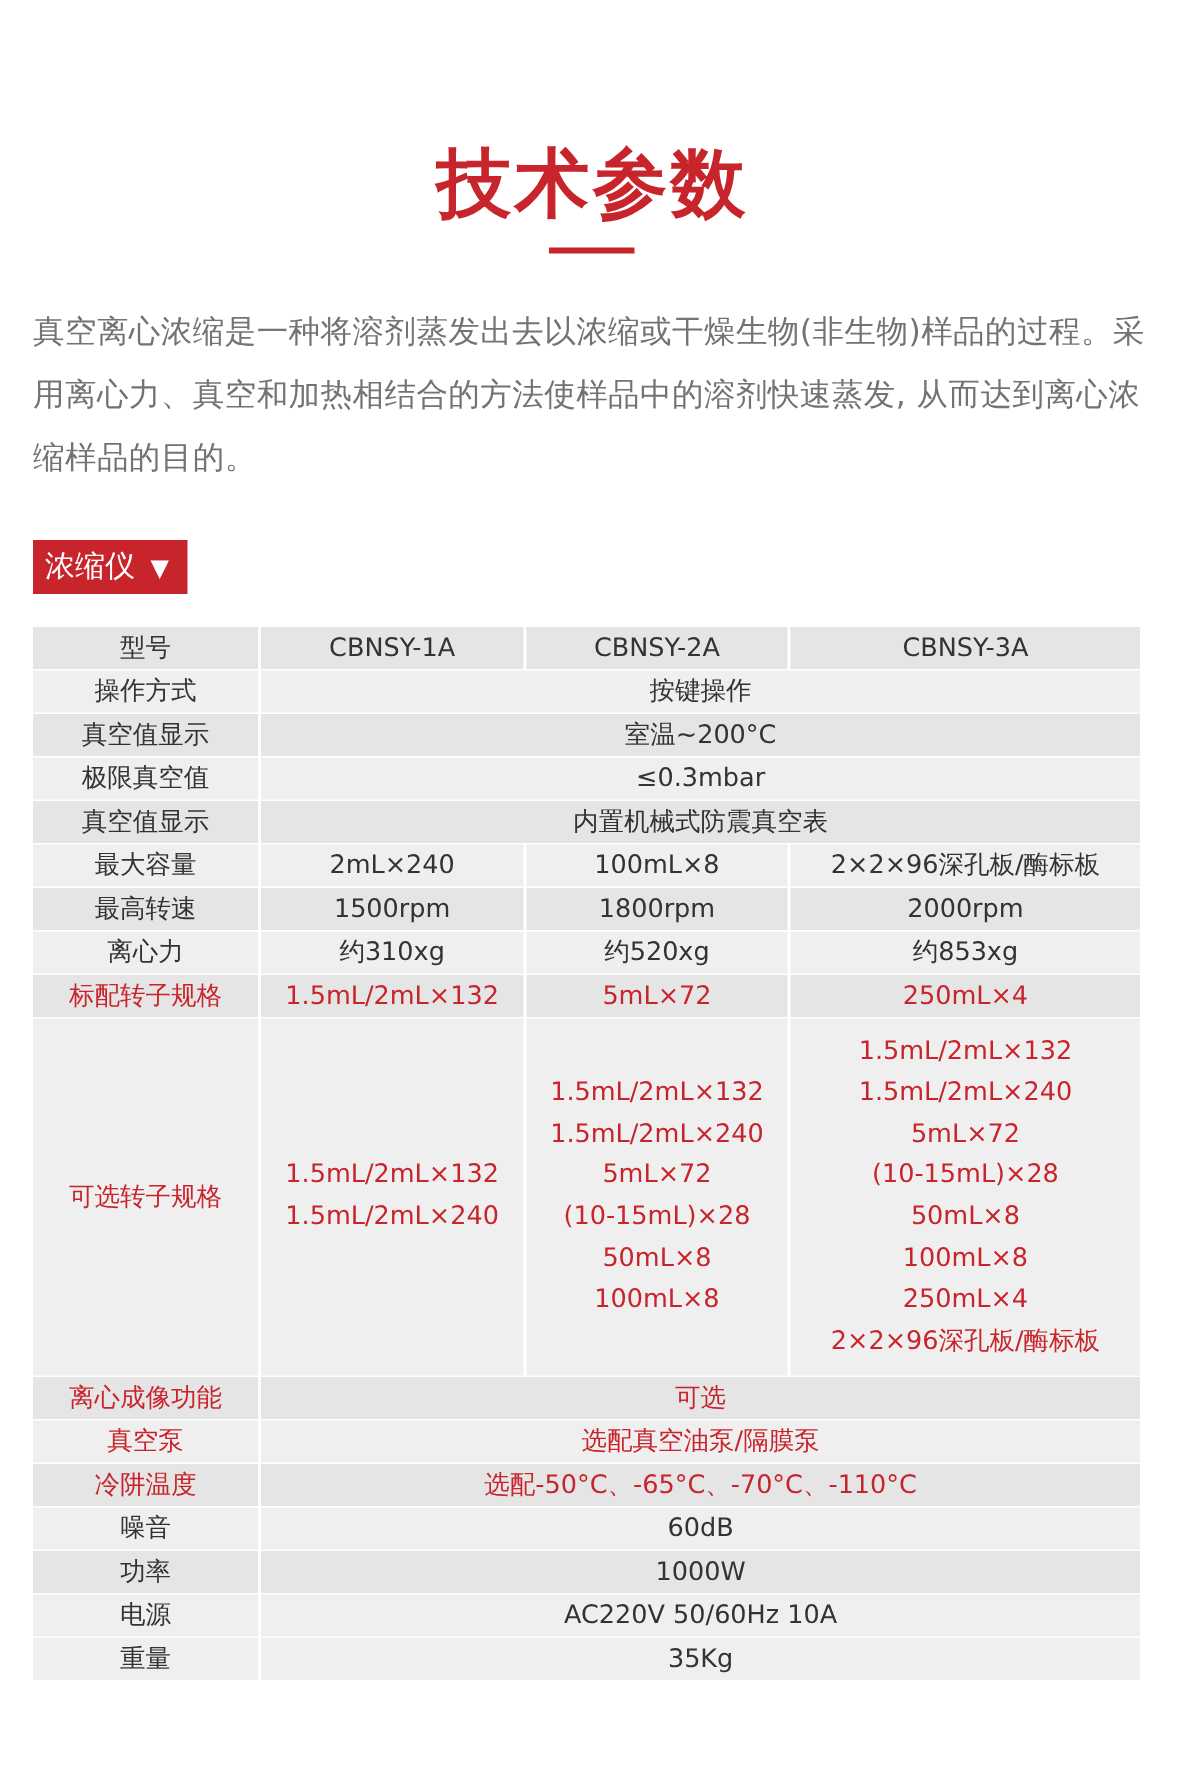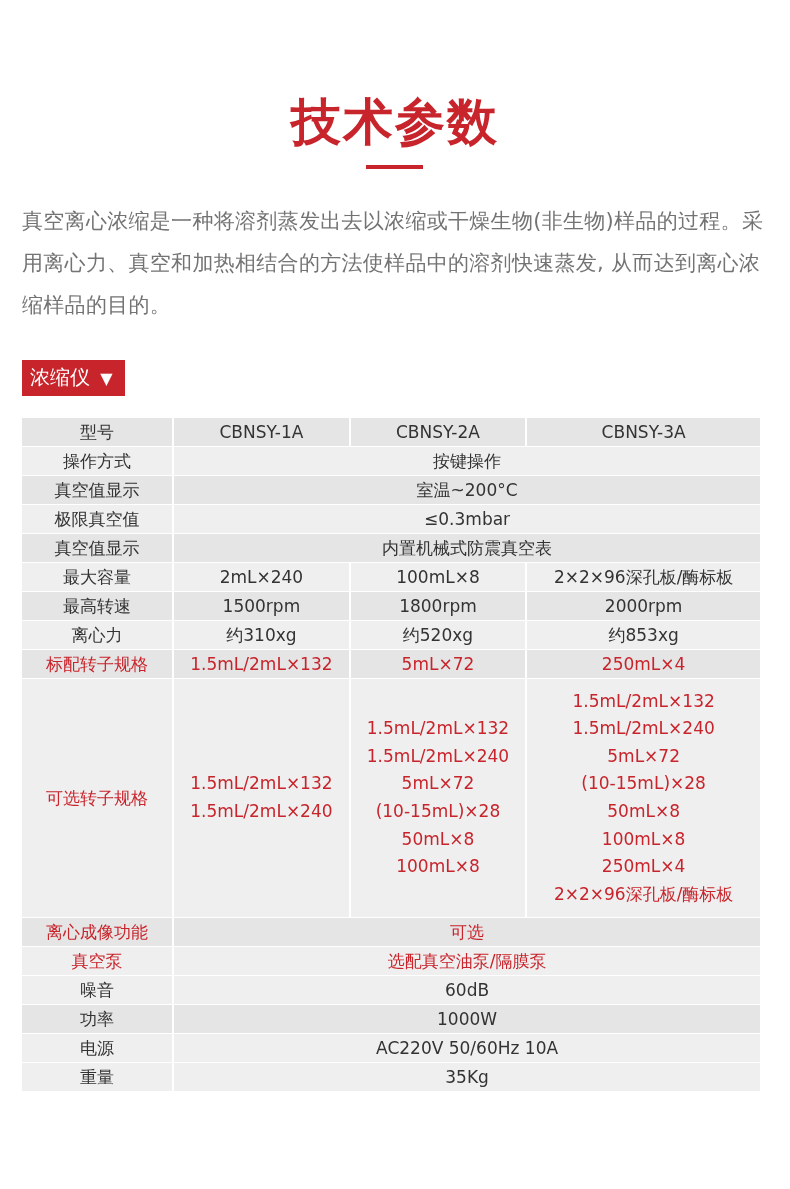--- a/index.html
+++ b/index.html
@@ -119,20 +119,24 @@
     </td>
   </tr>
   <tr class="dark red">
     <td>离心成像功能</td>
     <td colspan="3">可选</td>
   </tr>
   <tr class="light red">
     <td>真空泵</td>
     <td colspan="3">选配真空油泵/隔膜泵</td>
   </tr>
+  <tr class="dark red">
+    <td>冷阱温度</td>
+    <td colspan="3">选配-50°C、-65°C、-70°C、-110°C</td>
+  </tr>
   <tr class="light">
     <td>噪音</td>
     <td colspan="3">60dB</td>
   </tr>
   <tr class="dark">
     <td>功率</td>
     <td colspan="3">1000W</td>
   </tr>
   <tr class="light">
     <td>电源</td>

